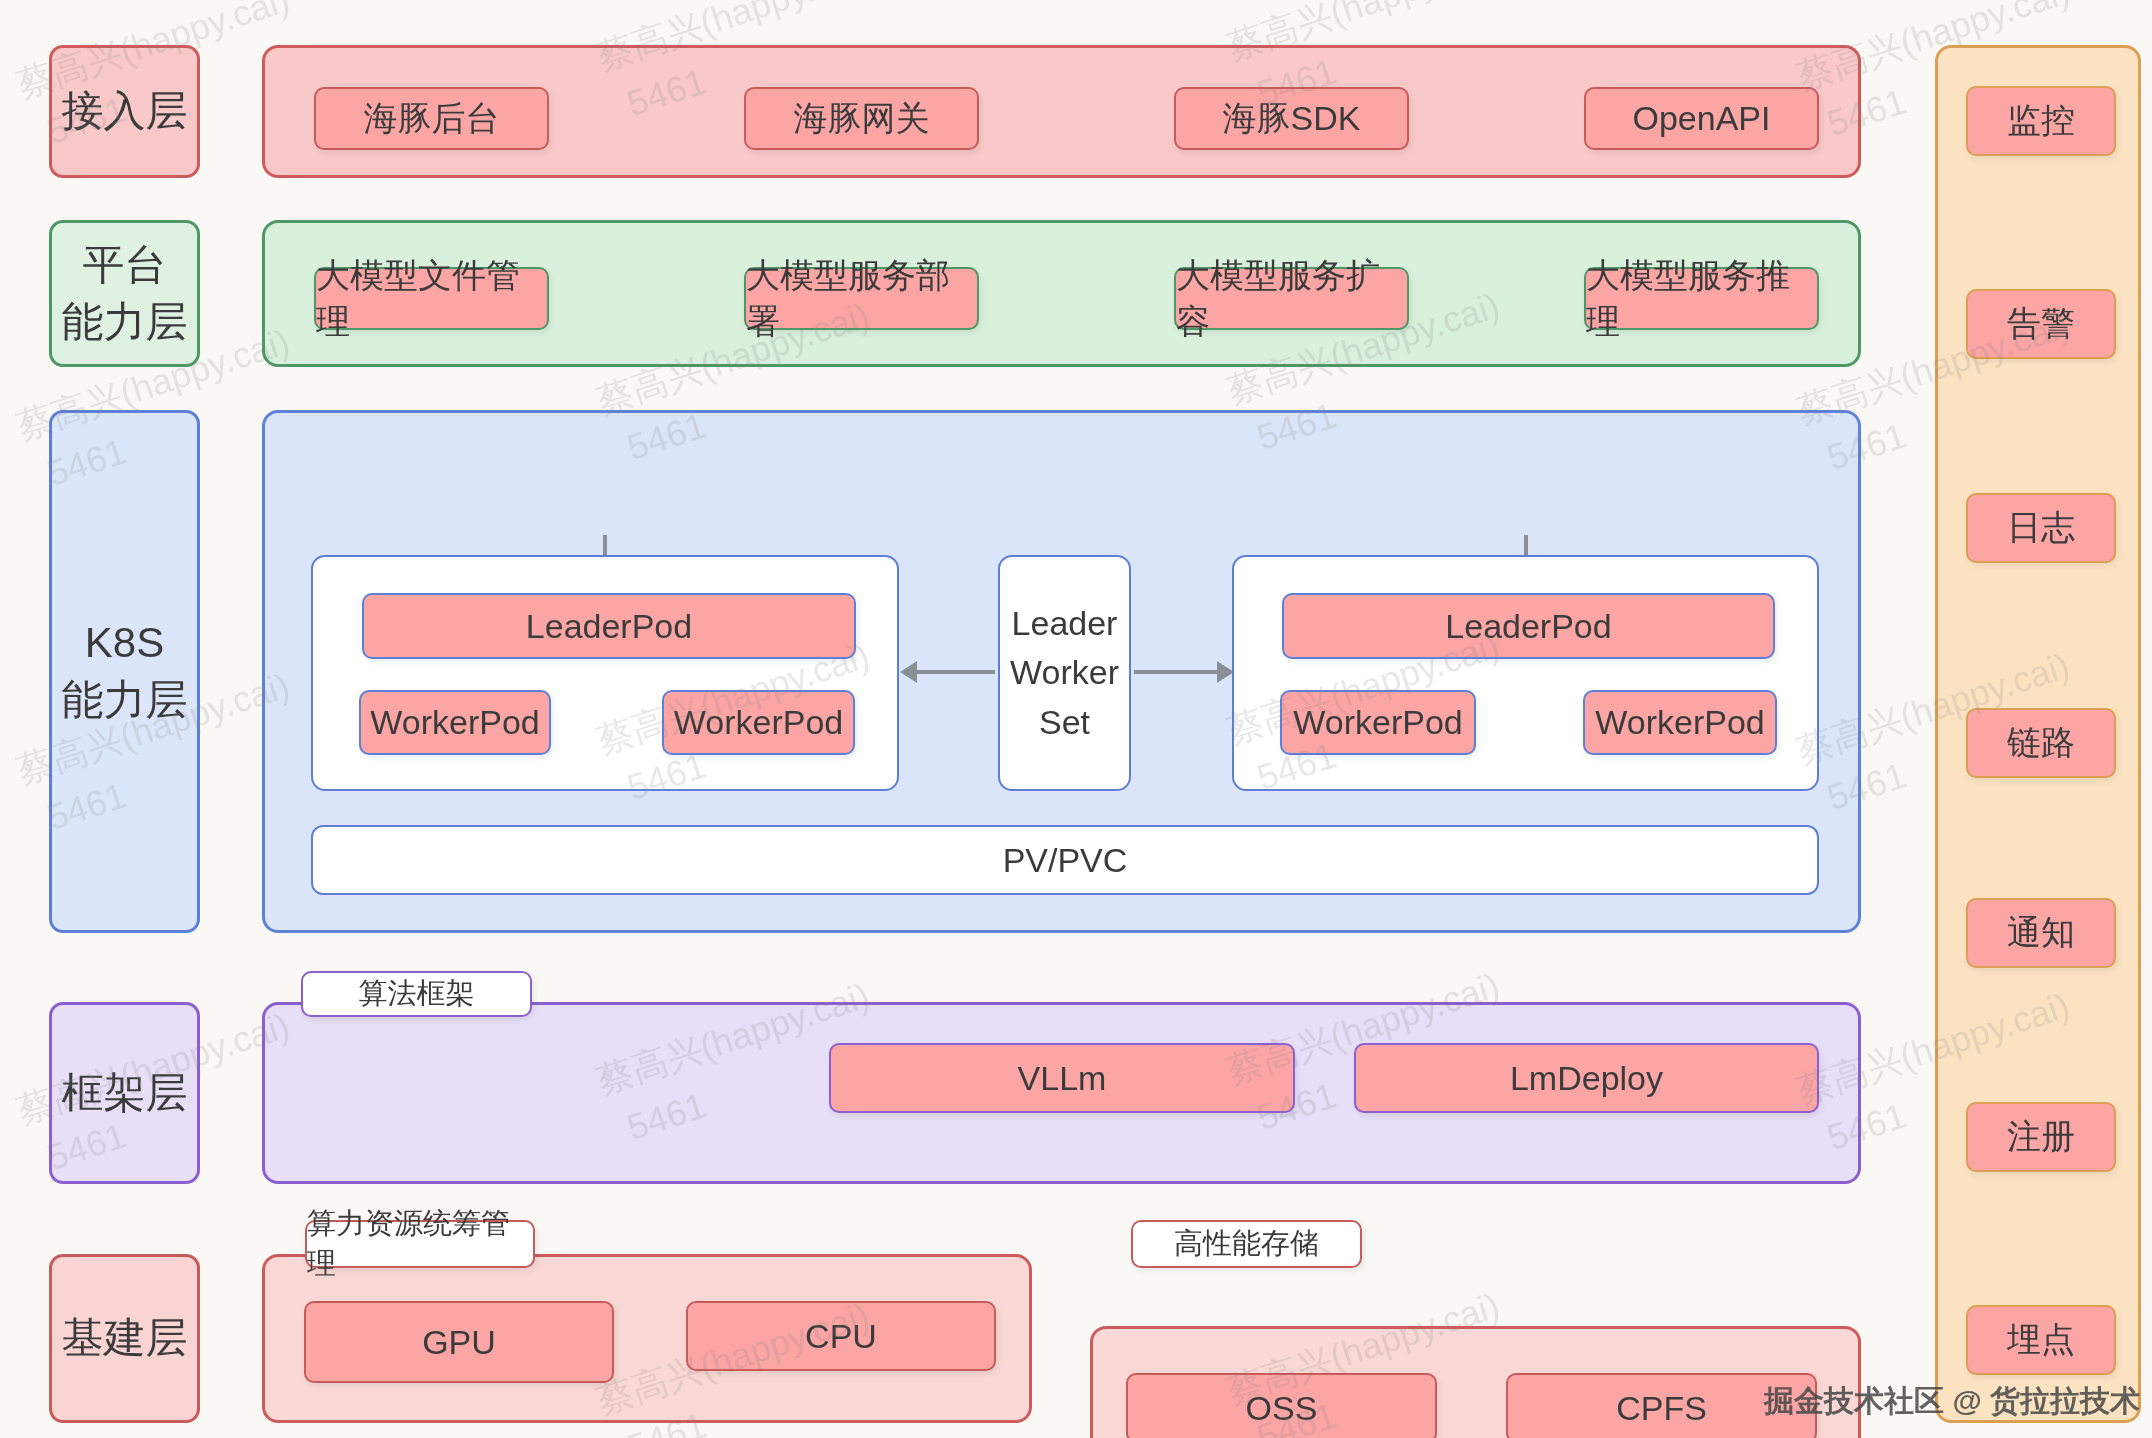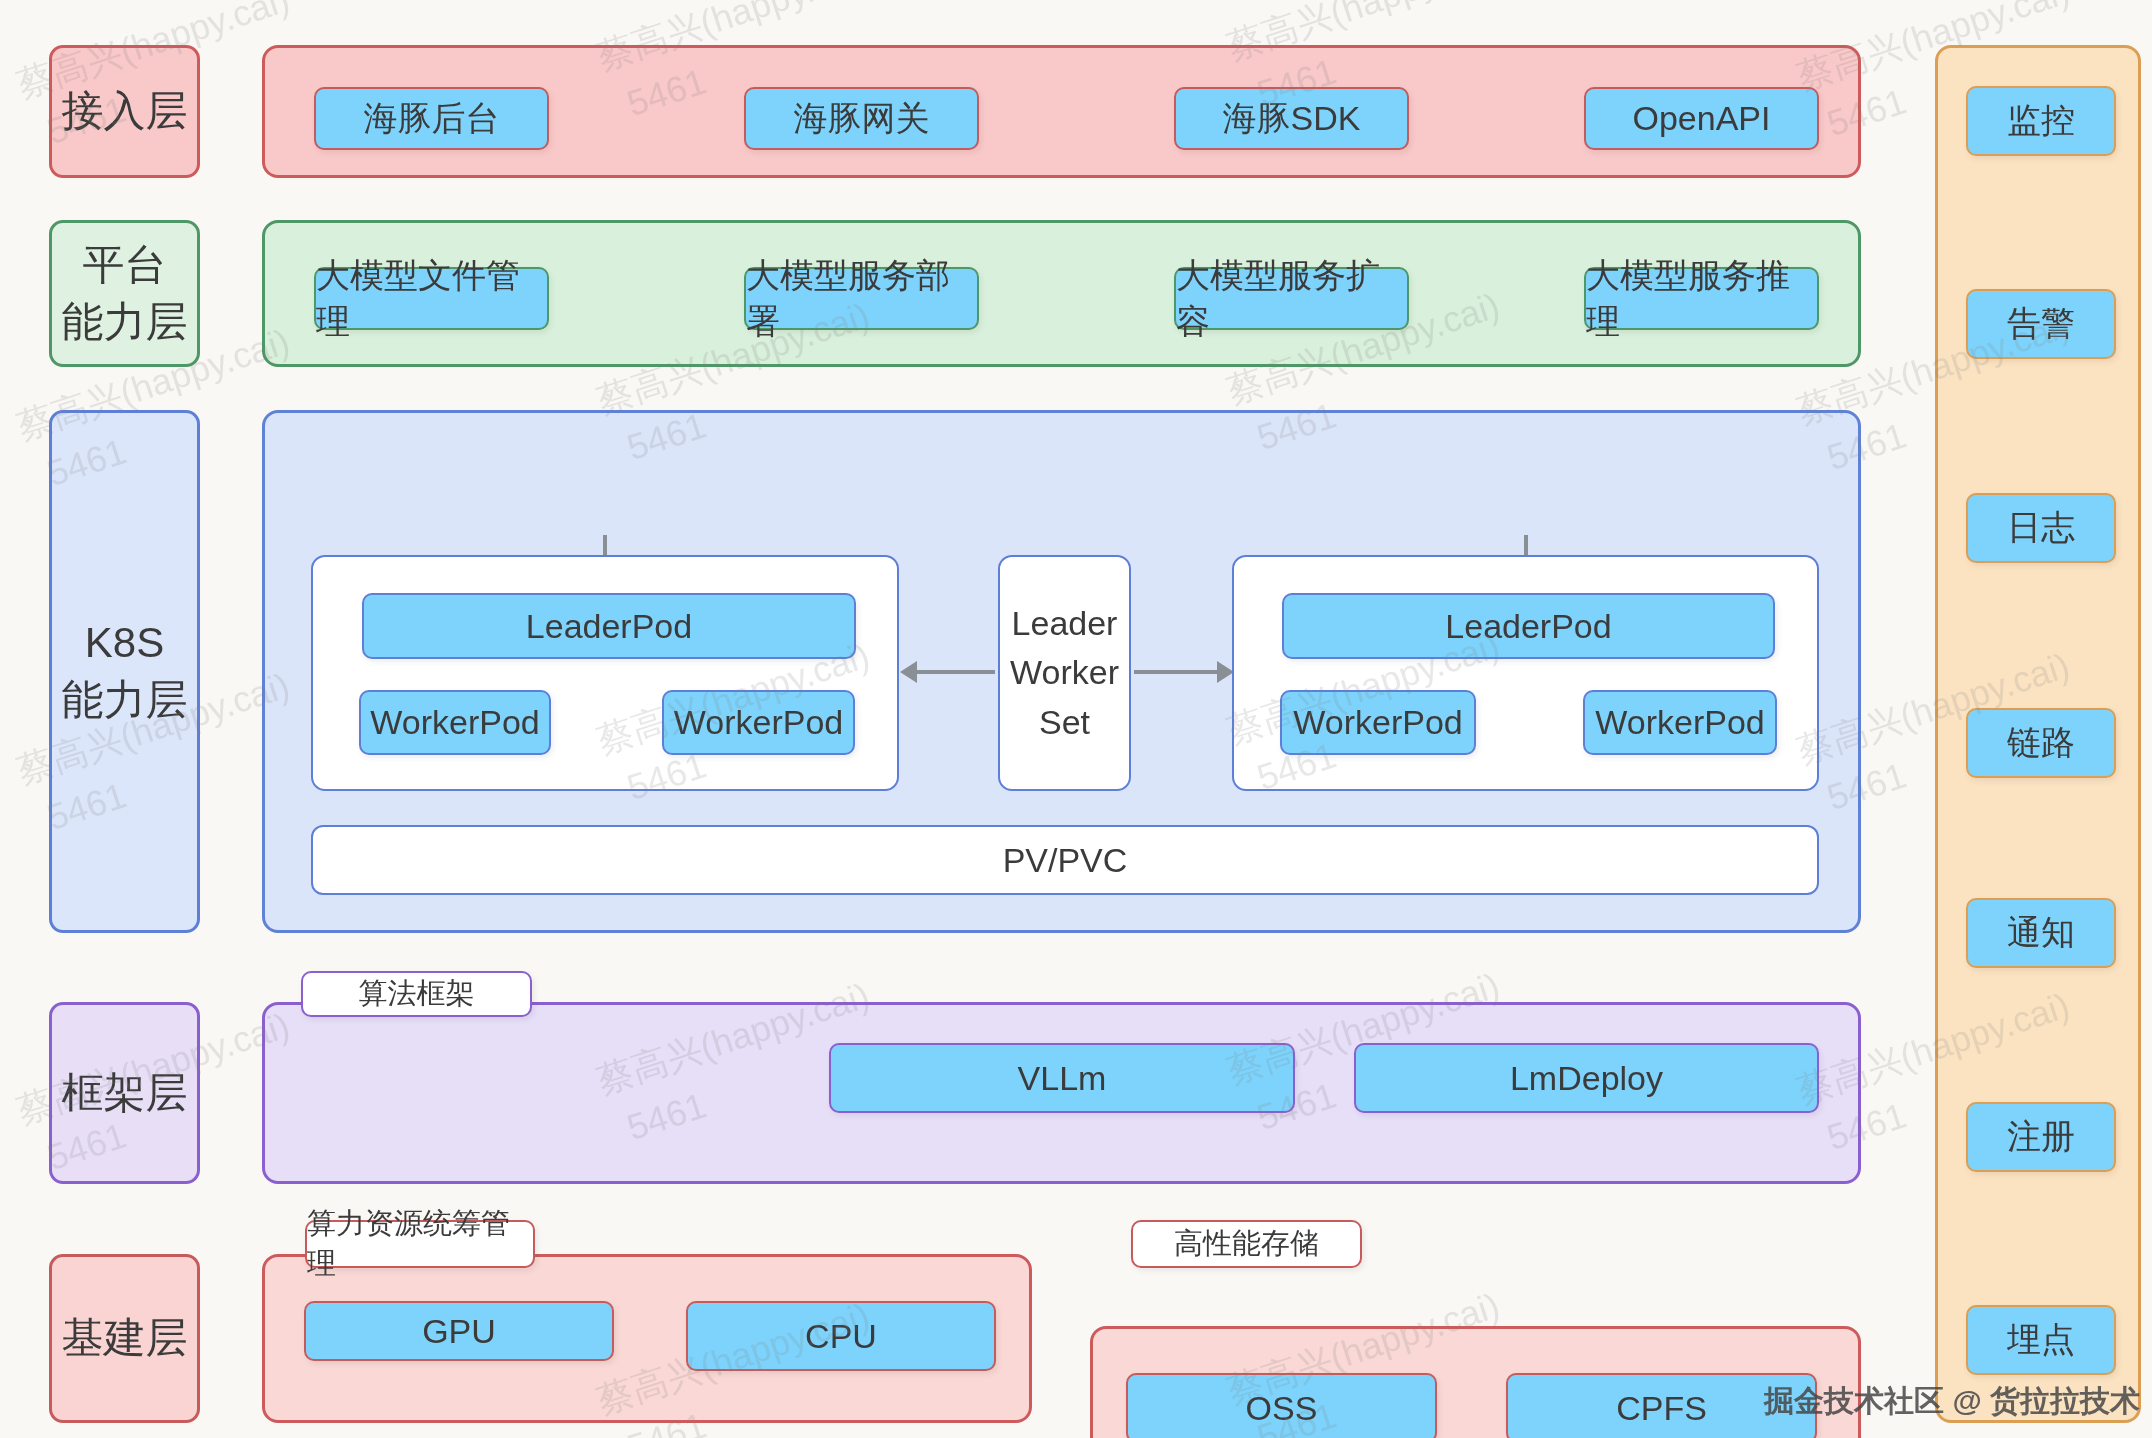--- a/index.html
+++ b/index.html
@@ -3,21 +3,21 @@
 <meta charset="utf-8">
 <style>
   * { box-sizing: border-box; margin: 0; padding: 0; }
   html,body { background:#FAF8F5; }
   body { font-family: "Liberation Sans", "DejaVu Sans", sans-serif; color:#3B3B3B; }
   .canvas { position:relative; width:2152px; height:1438px; background:#FAF8F5; overflow:hidden; }
   .label-box { position:absolute; border-radius:14px; display:flex; flex-direction:column;
                align-items:center; justify-content:center; font-size:42px; line-height:1.35;
                text-align:right; }
   .container { position:absolute; border-radius:16px; }
-  .item { position:absolute; background:#7dd3fc; border-radius:10px; display:flex;
+  .item { position:absolute; background:#fca5a5; border-radius:10px; display:flex;
           align-items:center; justify-content:center; font-size:34px;
           box-shadow:2px 3px 6px rgba(0,0,0,0.07); }
   .bar { position:absolute; background:#FFFFFF; border-radius:12px; display:flex;
          align-items:center; justify-content:center; font-size:34px; }
   .tab { position:absolute; background:#FFFFFF; border-radius:10px; display:flex;
          align-items:center; justify-content:center; font-size:29px; z-index:3;
          box-shadow:2px 3px 6px rgba(0,0,0,0.07); }
 
   
   .red-c    { background:#F9C8C8; border:3px solid #CE5B5B; }
@@ -166,21 +166,21 @@
   </div>
 
   <div class="tab red-i" style="left:305px; top:1220px; width:230px; height:48px;">
     <span>算力资源统筹管理</span>
   </div>
   <div class="tab red-i" style="left:1131px; top:1220px; width:231px; height:48px;">
     <span>高性能存储</span>
   </div>
 
   <div class="container red-lc" style="left:262px; top:1254px; width:770px; height:169px;">
-    <div class="item red-i" style="left:39px;  top:44px; width:310px; height:60px;">
+    <div class="item red-i" style="left:39px;  top:44px; width:310px; height:82px;">
         <span>GPU</span>
       </div>
     <div class="item red-i" style="left:421px; top:44px; width:310px; height:70px;">
         <span>CPU</span>
       </div>
   </div>
 
   <div class="container red-lc" style="left:1090px; top:1326px; width:771px; height:169px;">
     <div class="item red-i" style="left:33px;  top:44px; width:311px; height:70px;">
         <span>OSS</span>

